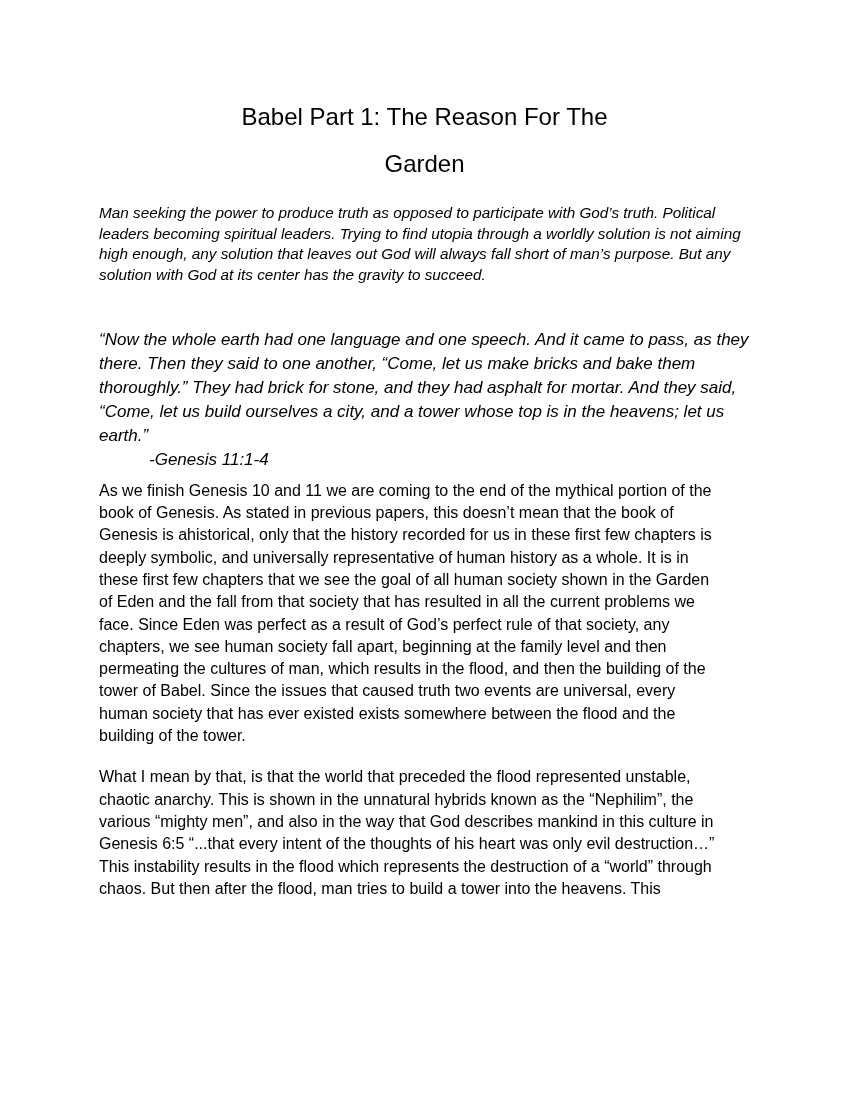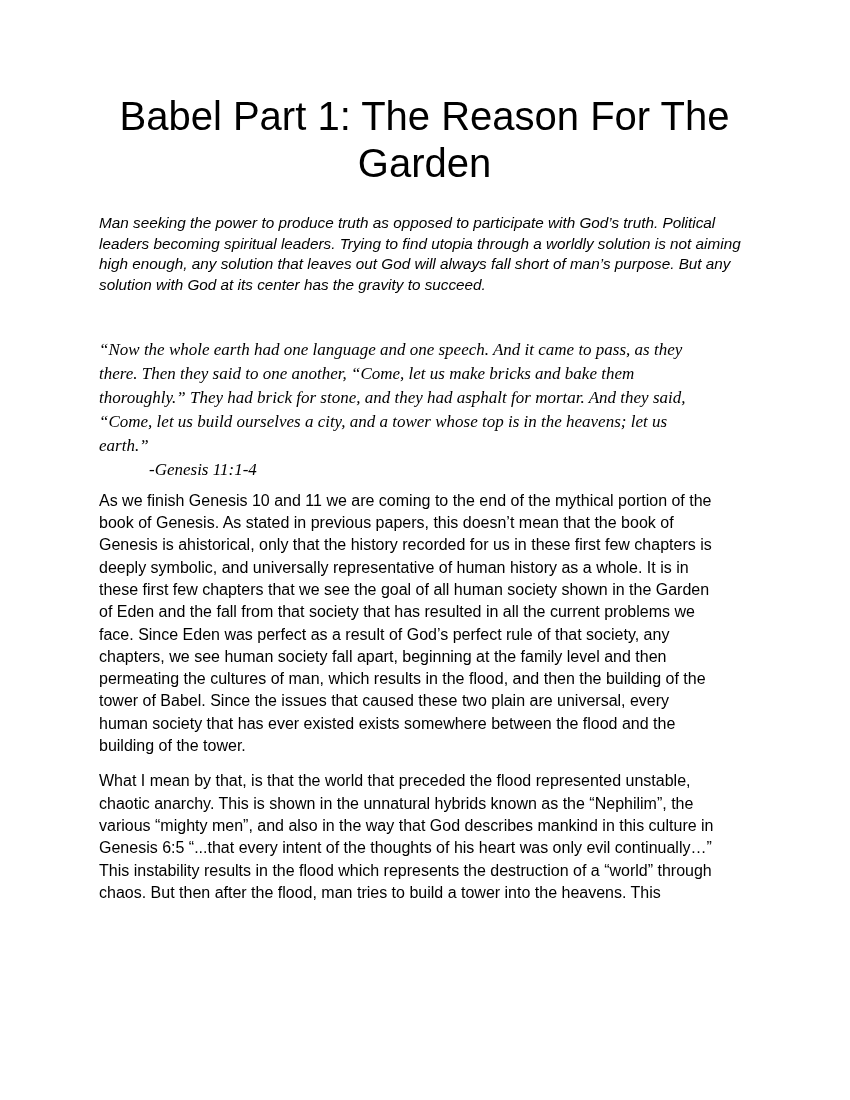--- a/index.html
+++ b/index.html
@@ -17,47 +17,46 @@
   }
   .content {
     position: absolute;
     left: 99px; top: 0;
     width: 651px;
   }
   .line { white-space: nowrap; }
 
   .doc-title {
     margin-top: 93px;
-    font-size: 40px;
+    font-size: 24px;
     line-height: 47px;
     font-weight: 400;
     text-align: center;
   }
   .summary {
-    margin-top: 26px;
+    margin-top: 16px;
     font-size: 15.3px;
     line-height: 20.7px;
     font-style: italic;
   }
   .scripture {
     margin-top: 42px;
     font-size: 17px;
     line-height: 24px;
     font-style: italic;
-    font-family: Liberation Serif, serif;
   }
   .scripture .citation {
     padding-left: 50px;
   }
   .body-para {
     font-size: 16px;
     line-height: 22.3px;
   }
   .para-1 { margin-top: 8px; }
-  .para-2 { margin-top: 13px; }
+  .para-2 { margin-top: 19px; }
 </style>
 </head>
 <body>
 
 <div class="page">
   <div class="content">
 
     <div class="doc-title">
         <div class="line">Babel Part 1: The Reason For The</div>
         <div class="line">Garden</div>
@@ -84,28 +83,28 @@
     <div class="body-para para-1">
         <div class="line">As we finish Genesis 10 and 11 we are coming to the end of the mythical portion of the</div>
         <div class="line">book of Genesis. As stated in previous papers, this doesn’t mean that the book of</div>
         <div class="line">Genesis is ahistorical, only that the history recorded for us in these first few chapters is</div>
         <div class="line">deeply symbolic, and universally representative of human history as a whole. It is in</div>
         <div class="line">these first few chapters that we see the goal of all human society shown in the Garden</div>
         <div class="line">of Eden and the fall from that society that has resulted in all the current problems we</div>
         <div class="line">face. Since Eden was perfect as a result of God’s perfect rule of that society, any</div>
         <div class="line">chapters, we see human society fall apart, beginning at the family level and then</div>
         <div class="line">permeating the cultures of man, which results in the flood, and then the building of the</div>
-        <div class="line">tower of Babel. Since the issues that caused these two plain are universal, every</div>
+        <div class="line">tower of Babel. Since the issues that caused truth two events are universal, every</div>
         <div class="line">human society that has ever existed exists somewhere between the flood and the</div>
         <div class="line">building of the tower.</div>
       </div>
 
     <div class="body-para para-2">
         <div class="line">What I mean by that, is that the world that preceded the flood represented unstable,</div>
         <div class="line">chaotic anarchy. This is shown in the unnatural hybrids known as the “Nephilim”, the</div>
         <div class="line">various “mighty men”, and also in the way that God describes mankind in this culture in</div>
-        <div class="line">Genesis 6:5 “...that every intent of the thoughts of his heart was only evil continually…”</div>
+        <div class="line">Genesis 6:5 “...that every intent of the thoughts of his heart was only evil destruction…”</div>
         <div class="line">This instability results in the flood which represents the destruction of a “world” through</div>
         <div class="line">chaos. But then after the flood, man tries to build a tower into the heavens. This</div>
       </div>
 
   </div>
 </div>
 
 </body></html>

